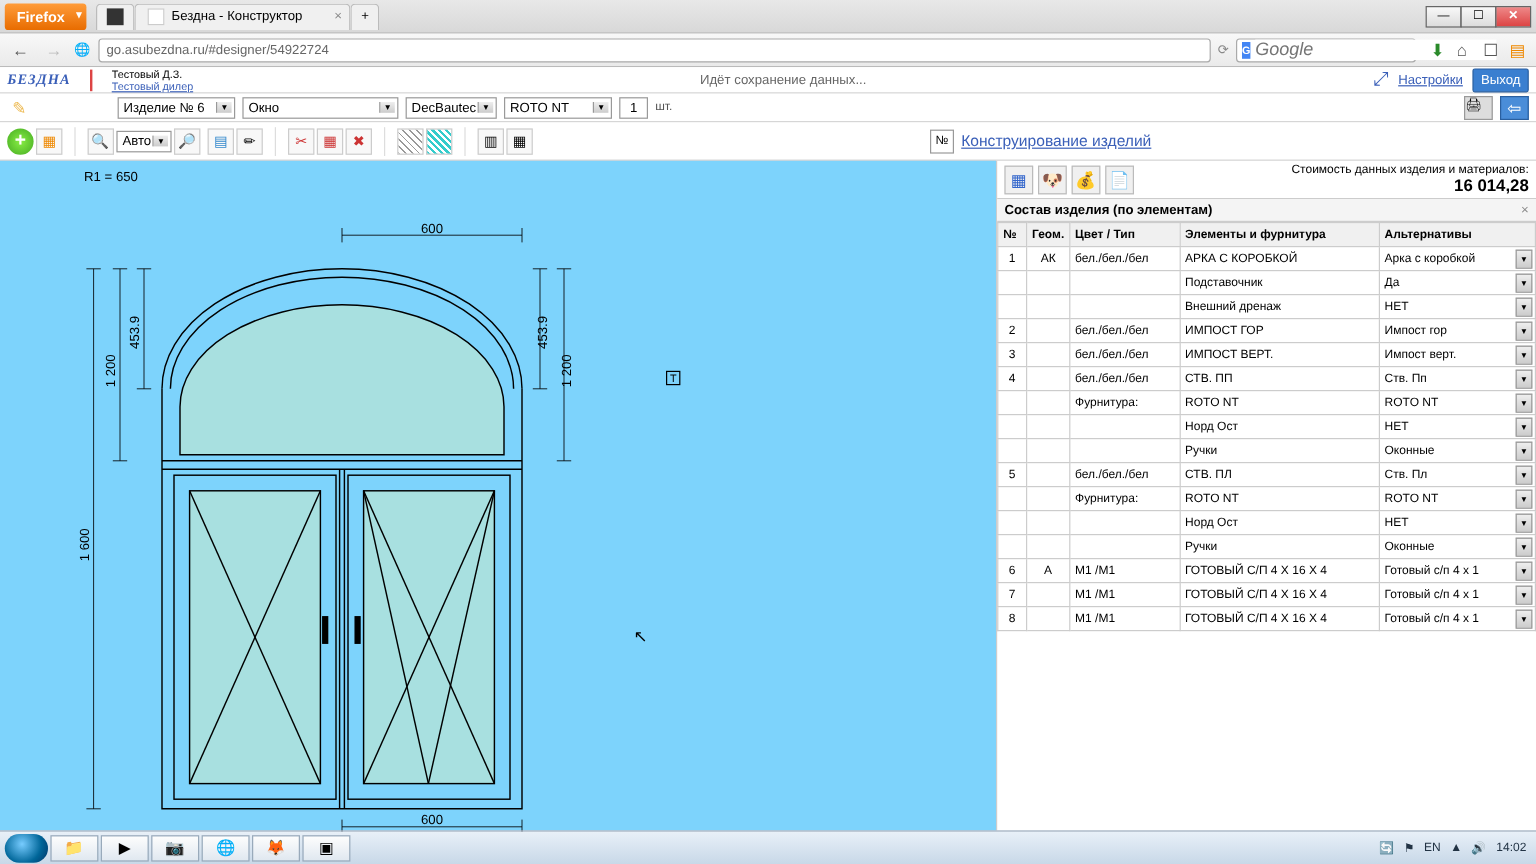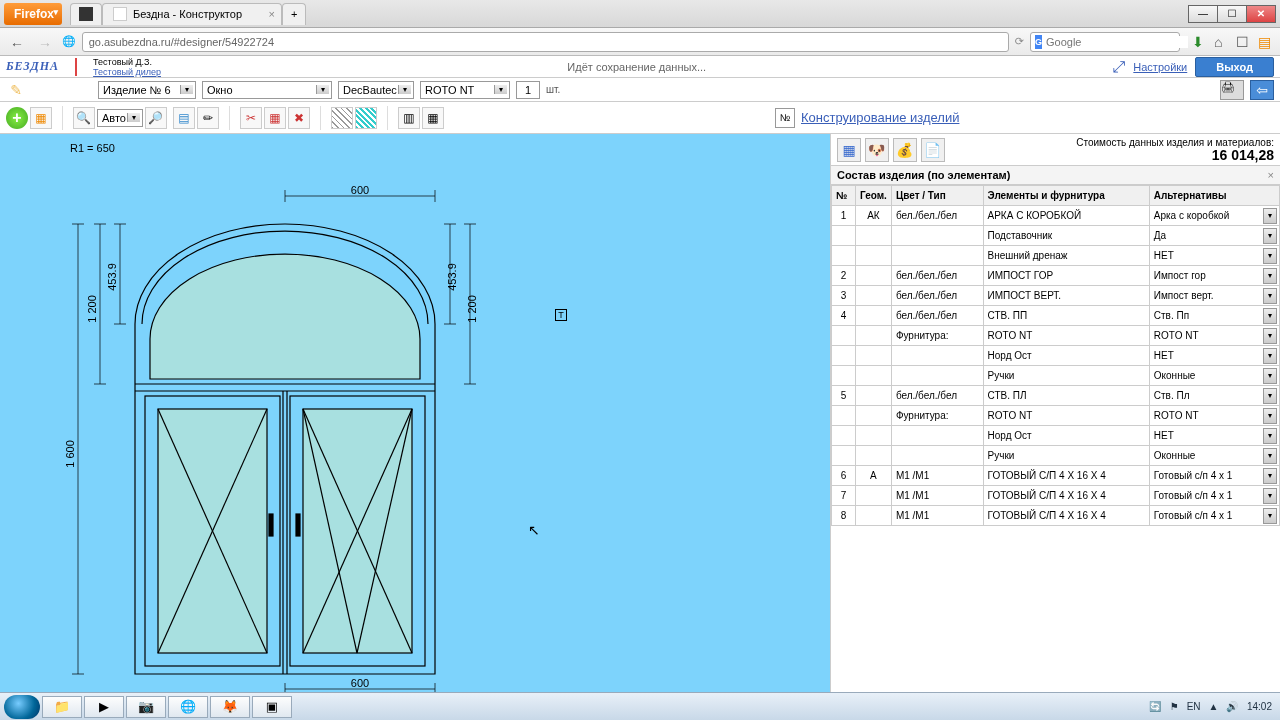--- a/index.html
+++ b/index.html
@@ -1,50 +1,50 @@
 <!DOCTYPE html>
 <html><head>
 <meta charset="utf-8">
 <style>
 * { box-sizing: border-box; margin: 0; padding: 0; font-family: Arial, sans-serif; }
 body { background: #fff; font-size: 11px; overflow: hidden; width: 1280px; height: 720px; }
 
 
 .win-titlebar { height: 28px; background: linear-gradient(#e8e8e8, #d8d8d8); border-bottom: 1px solid #aaa; display: flex; align-items: center; padding: 0 4px; }
-.ff-btn { background: linear-gradient(#ff9c3a, #e86c00); color: #fff; padding: 4px 8px 4px 10px; border-radius: 3px; font-weight: bold; font-size: 12px; position: relative; }
+.ff-btn { background: linear-gradient(#ff9c3a, #e86c00); color: #fff; padding: 4px 18px 4px 10px; border-radius: 3px; font-weight: bold; font-size: 12px; position: relative; }
 .ff-btn::after { content: "▾"; position: absolute; right: 4px; font-size: 9px; }
 .tabs { display: flex; margin-left: 8px; align-items: flex-start; }
 .tab { background: #f0f0f0; border: 1px solid #bbb; border-bottom: none; border-radius: 4px 4px 0 0; padding: 4px 28px 4px 10px; display: flex; align-items: center; gap: 6px; font-size: 11px; min-width: 180px; position: relative; height: 22px; }
 .tab.small { min-width: 24px; padding: 4px 8px; }
 .tab .favicon { width: 14px; height: 14px; background: #333; }
 .tab .close { position: absolute; right: 6px; color: #888; font-size: 11px; }
 .win-ctrls { margin-left: auto; display: flex; }
 .win-ctrls div { width: 30px; height: 18px; border: 1px solid #666; margin-left: -1px; text-align: center; font-size: 10px; line-height: 16px; background: linear-gradient(#f8f8f8,#dcdcdc); }
 .win-ctrls .close { background: linear-gradient(#e88,#d44); color: #fff; font-weight: bold; }
 
 .url-bar { height: 28px; background: linear-gradient(#f8f8f8,#eaeaea); border-bottom: 1px solid #bbb; display: flex; align-items: center; padding: 0 6px; gap: 6px; }
 .nav-arrow { width: 22px; height: 22px; border-radius: 3px; text-align: center; line-height: 22px; color: #555; font-size: 14px; }
 .url-input { flex: 1; height: 20px; border: 1px solid #aaa; border-radius: 3px; padding: 0 6px; font-size: 11px; color: #666; background: #fff; }
 .search-wrap { display: flex; align-items: center; width: 150px; height: 20px; border: 1px solid #aaa; border-radius: 3px; background: #fff; padding: 0 4px; gap: 4px; }
 .search-wrap .g { width: 14px; height: 14px; background: #4285f4; font-size: 9px; color: #fff; text-align: center; line-height: 14px; font-weight: bold; }
-.search-wrap input { border: none; flex: 1; font-size: 11px; color: #999; outline: none; }
+.search-wrap input { border: none; flex: 1; font-size: 15px; font-style: italic; color: #999; outline: none; }
 .tool-icons { display: flex; gap: 6px; margin-left: 6px; }
 .tool-icons span { width: 16px; height: 16px; font-size: 14px; color: #555; }
 
 
 .app-bar { height: 22px; background: #fff; border-bottom: 1px solid #ccc; display: flex; align-items: center; padding: 0 6px; gap: 16px; }
 .logo { font-family: Georgia, serif; font-style: italic; font-weight: bold; font-size: 12px; color: #3a5fb8; letter-spacing: 1px; }
 .app-bar .vline { width: 2px; height: 18px; background: #d44; }
 .user-info { font-size: 9px; line-height: 10px; }
 .user-info a { color: #3a5fb8; text-decoration: underline; }
 .center-msg { flex: 1; text-align: center; color: #666; font-size: 11px; }
 .right-links { display: flex; align-items: center; gap: 8px; }
 .expand-icon { color: #3a5fb8; font-size: 16px; }
 .right-links a { color: #3a5fb8; text-decoration: underline; font-size: 11px; }
-.exit-btn { background: #3a7fd0; color: #fff; padding: 3px 20px; border: 1px solid #2a5f9f; border-radius: 2px; font-size: 11px; font-weight: bold; }
+.exit-btn { background: #3a7fd0; color: #fff; padding: 3px 6px; border: 1px solid #2a5f9f; border-radius: 2px; font-size: 11px; }
 
 
 .tb1 { height: 24px; border-bottom: 1px solid #ccc; display: flex; align-items: center; padding: 0 6px; gap: 6px; background: #fff; }
 .tb-icon { width: 20px; height: 20px; display: flex; align-items: center; justify-content: center; font-size: 14px; }
 .sel { height: 18px; border: 1px solid #999; font-size: 11px; background: #fff; padding: 0 16px 0 4px; position: relative; display: inline-flex; align-items: center; }
 .sel::after { content: "▾"; position: absolute; right: 2px; font-size: 8px; background: linear-gradient(#eee,#ccc); border-left: 1px solid #999; width: 12px; text-align: center; }
 .qty-input { width: 24px; height: 18px; border: 1px solid #999; font-size: 11px; text-align: center; }
 .unit { font-size: 10px; color: #555; }
 .tb1 .right { margin-left: auto; display: flex; gap: 6px; }
 .print-icon { width: 24px; height: 20px; background: #ddd; border: 1px solid #999; }

